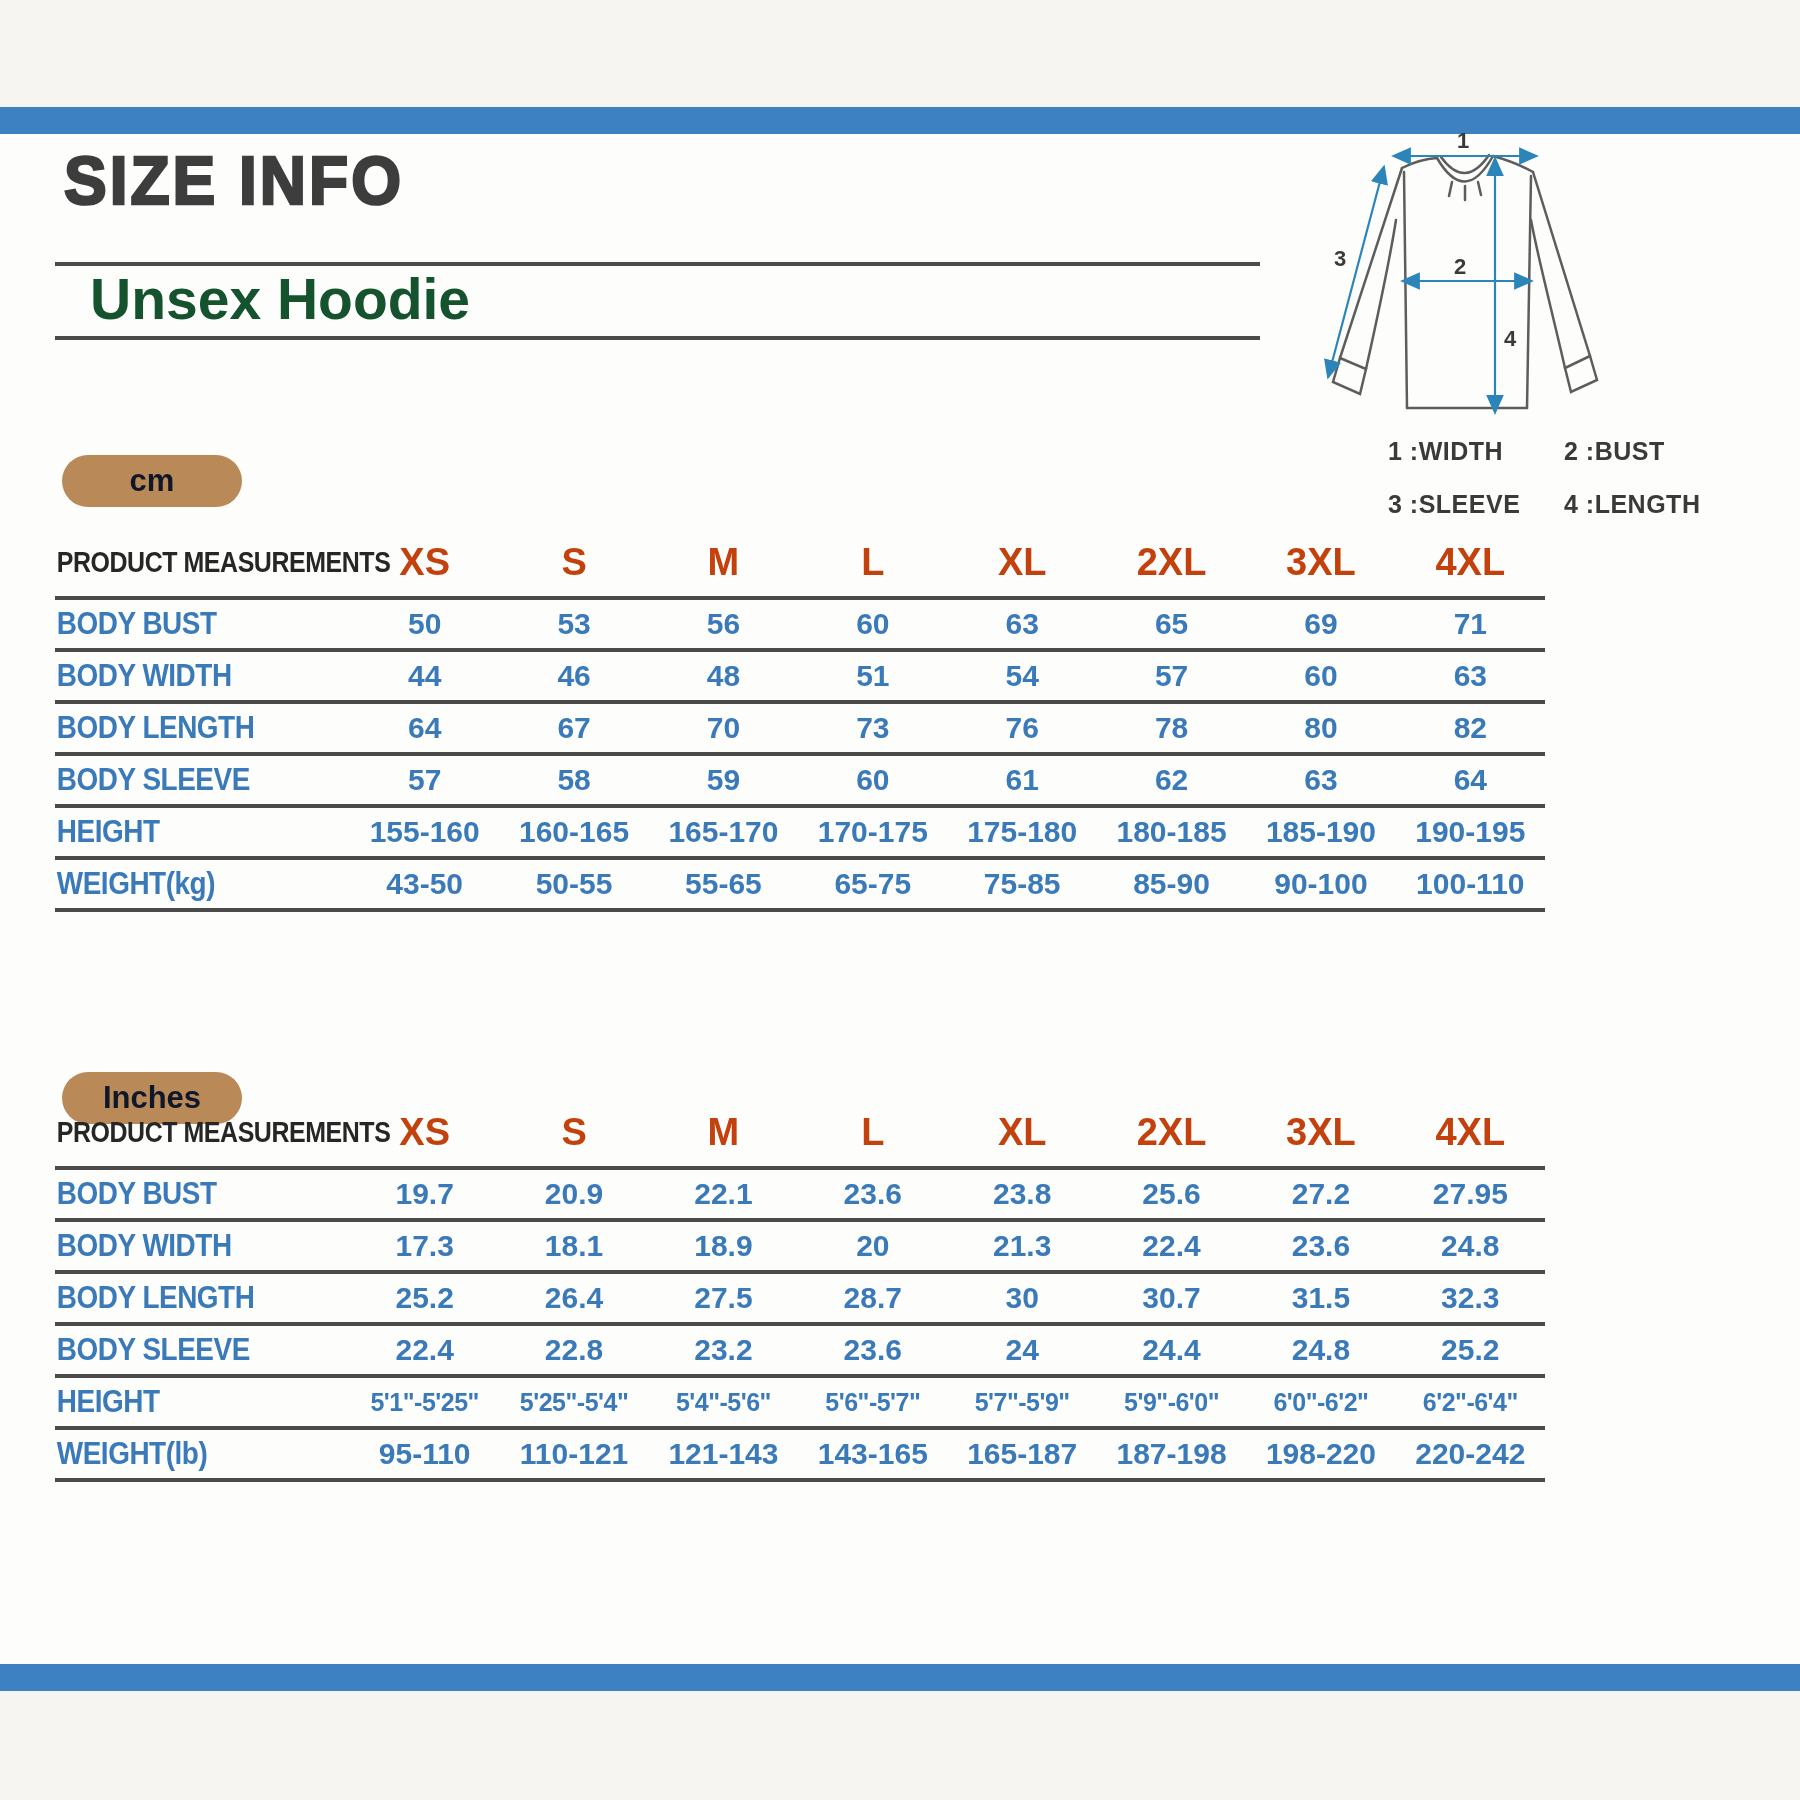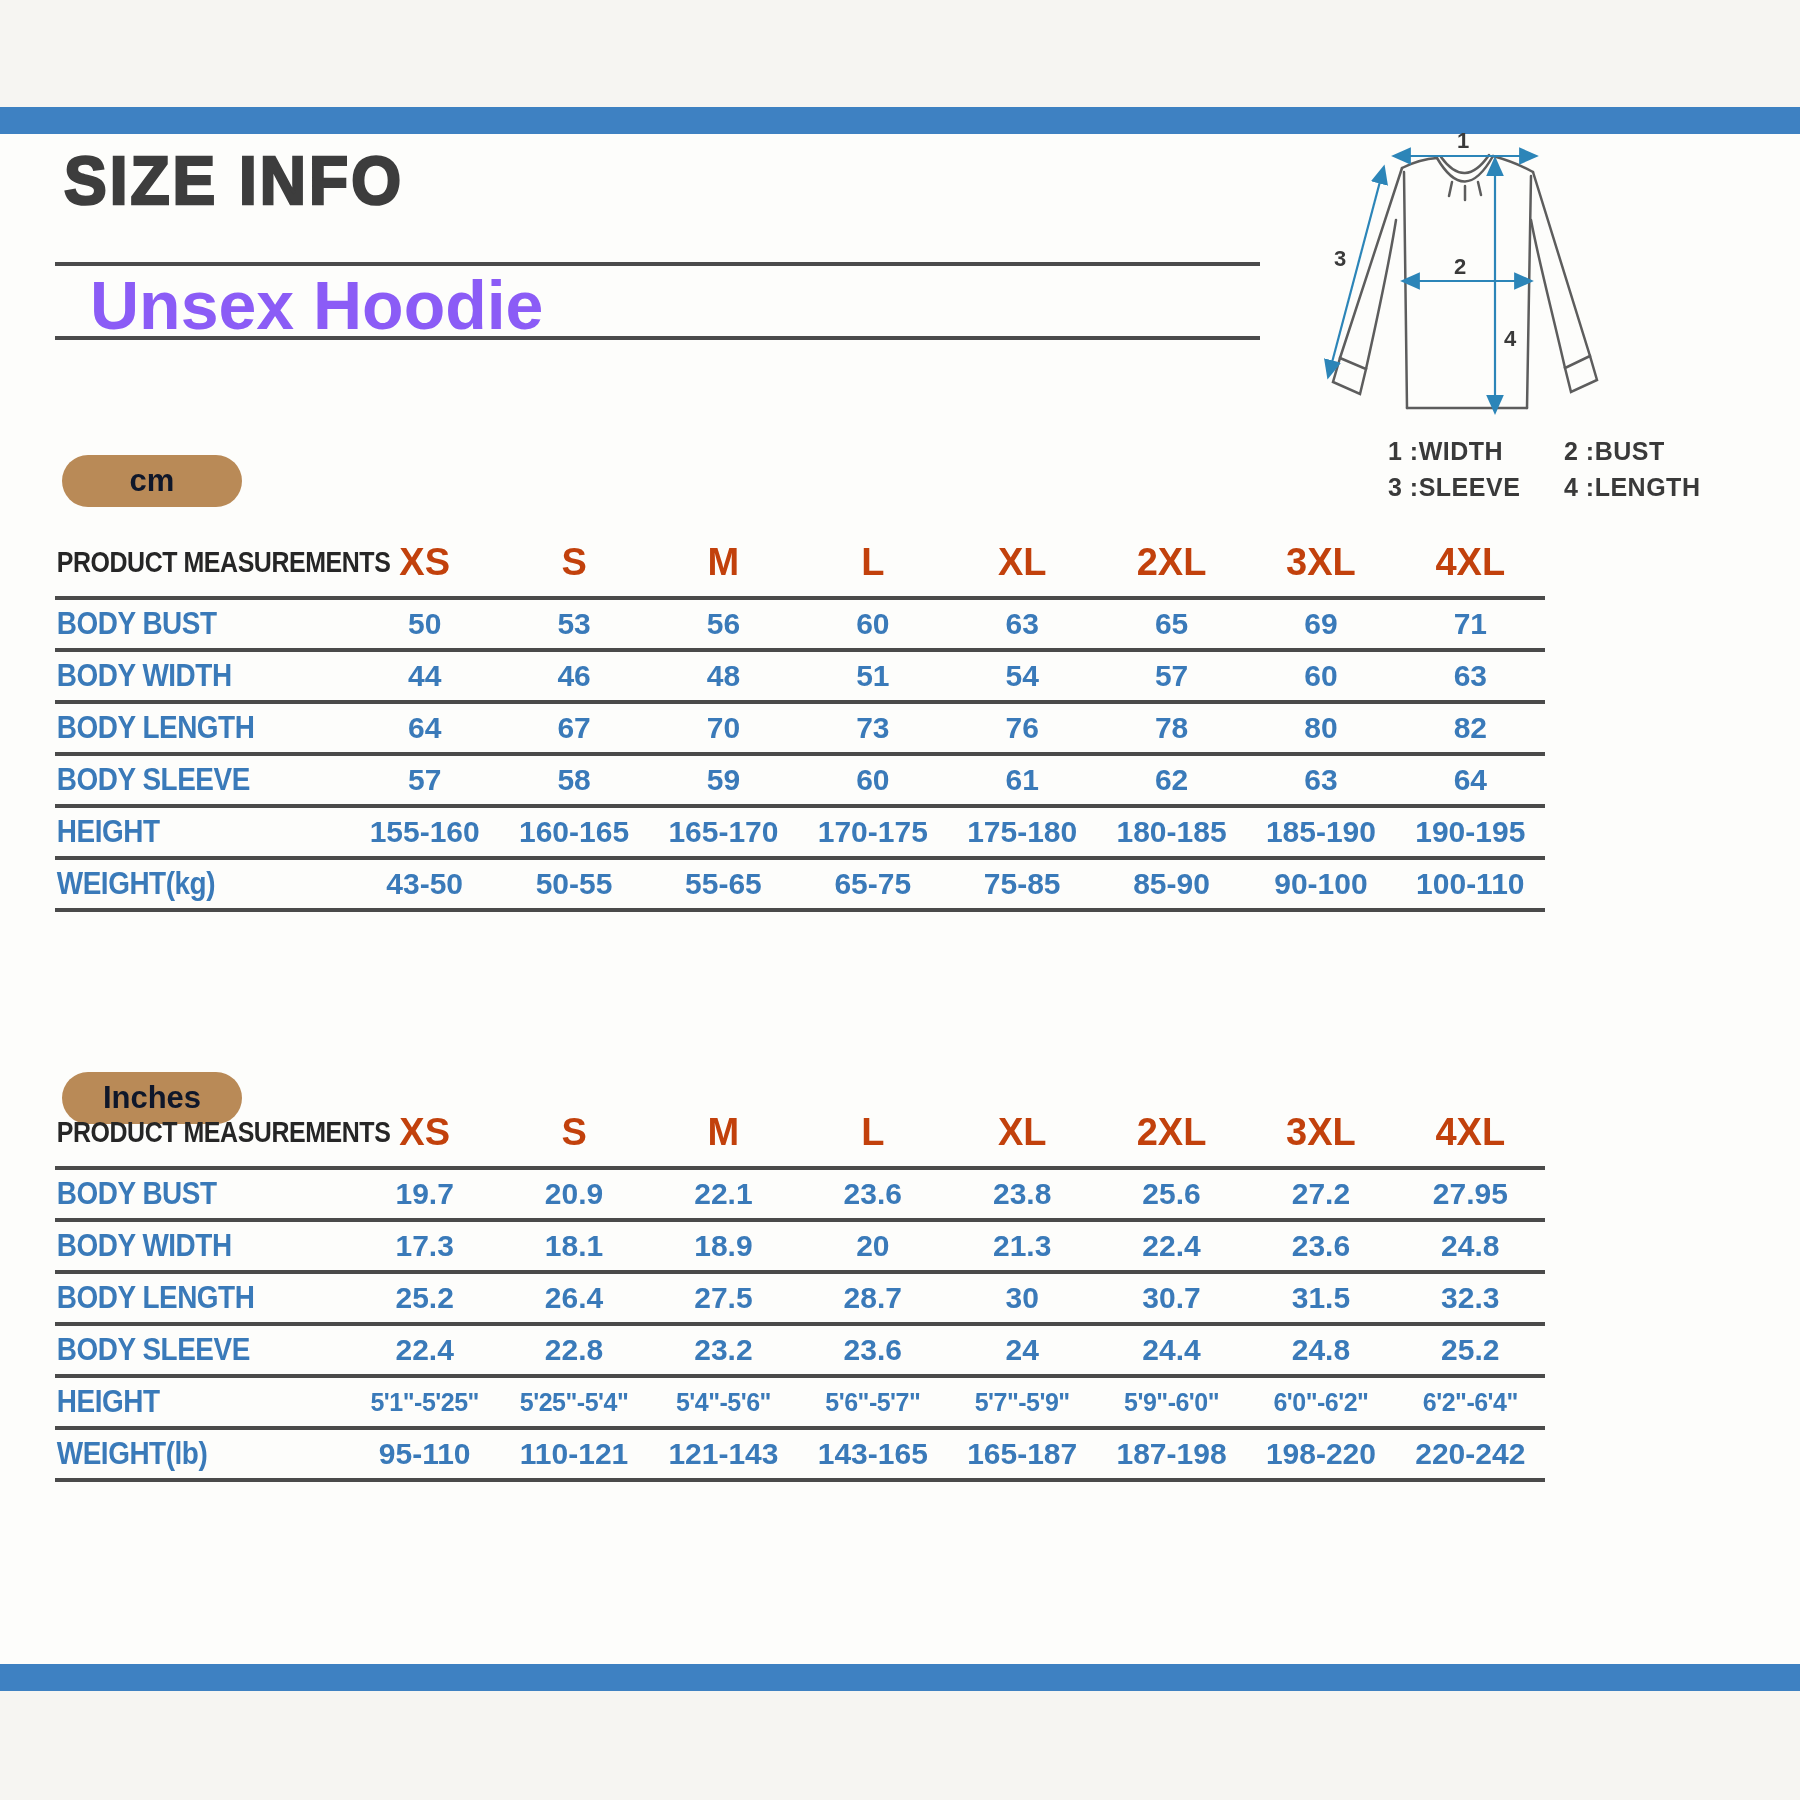--- a/index.html
+++ b/index.html
@@ -16,27 +16,27 @@
     position:absolute; left:64px; top:140px;
     font-size:64px; font-weight:900; color:#3d3d3d;
     letter-spacing:3px; -webkit-text-stroke:2.5px #3d3d3d;
     transform:scaleY(1.08); transform-origin:left top; white-space:nowrap;
   }
   .rule { position:absolute; left:55px; width:1205px; height:4px; background:#4b4b4b; }
   .rule-1 { top:262px; }
   .rule-2 { top:336px; }
   .subtitle {
     position:absolute; left:90px; top:266px;
-    font-size:68px; font-weight:700; color:#8b5cf6; white-space:nowrap;
+    font-size:57px; font-weight:700; color:#14532d; white-space:nowrap;
   }
 
   .diagram-svg { position:absolute; left:1280px; top:126px; }
   .legend {
     position:absolute; left:1388px; top:437px;
-    display:grid; grid-template-columns:176px auto; row-gap:7px;
+    display:grid; grid-template-columns:176px auto; row-gap:24px;
     font-size:25px; font-weight:bold; color:#3a3a3a; letter-spacing:0.5px; white-space:nowrap;
   }
 
   .unit-badge {
     position:absolute; left:62px; width:180px; height:52px;
     background:#b98a57; border-radius:27px;
     color:#0f172a; font-weight:800; font-size:31px;
     display:flex; align-items:center; justify-content:center;
   }
   .badge-cm { top:455px; }

